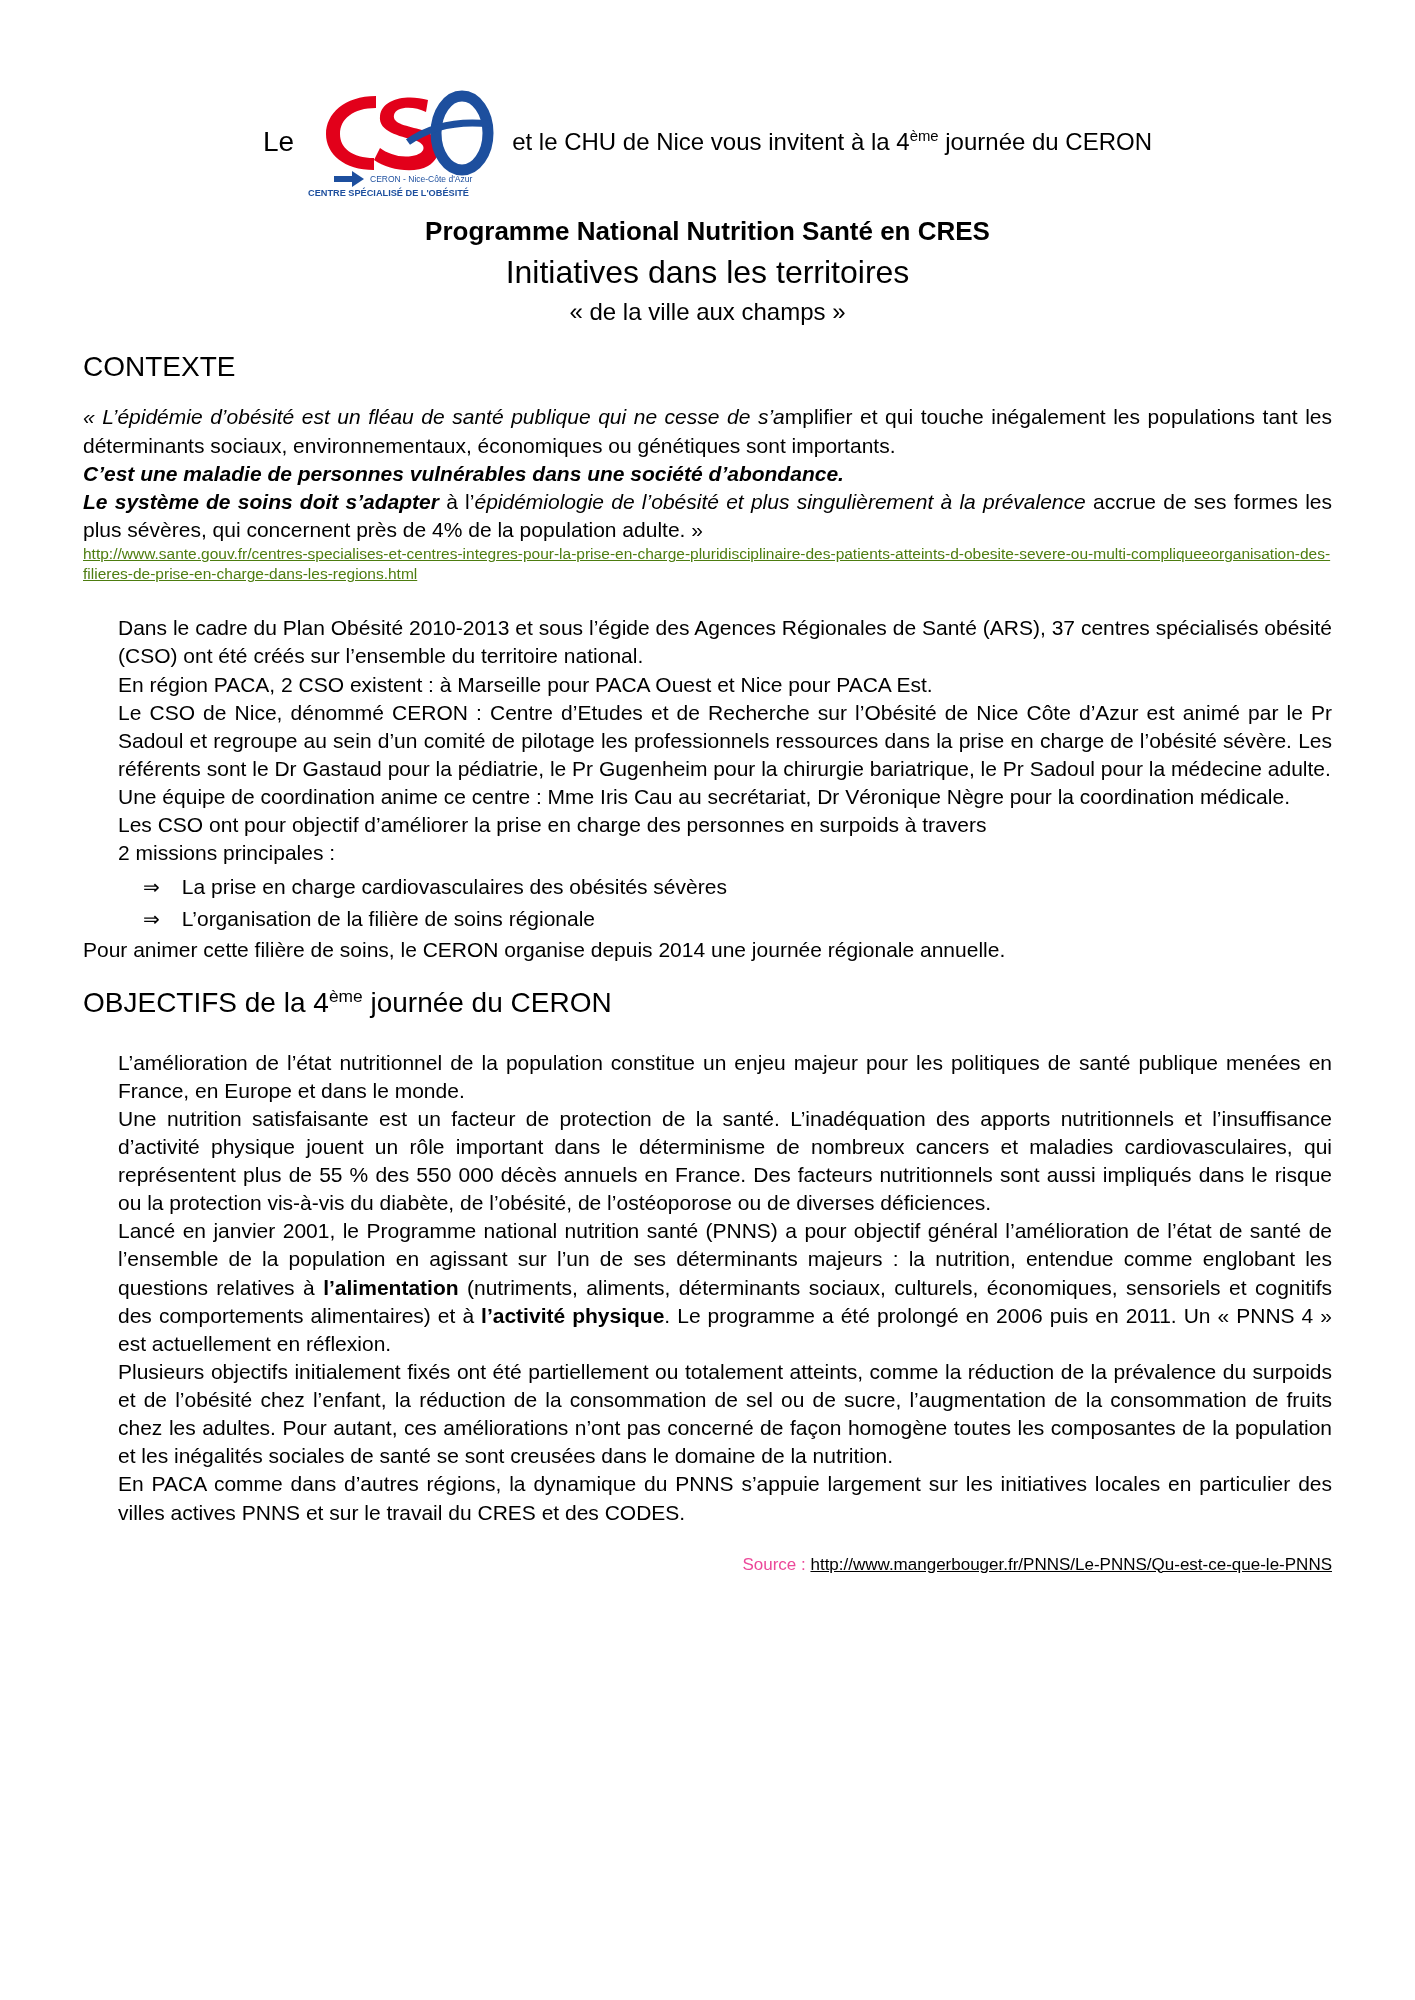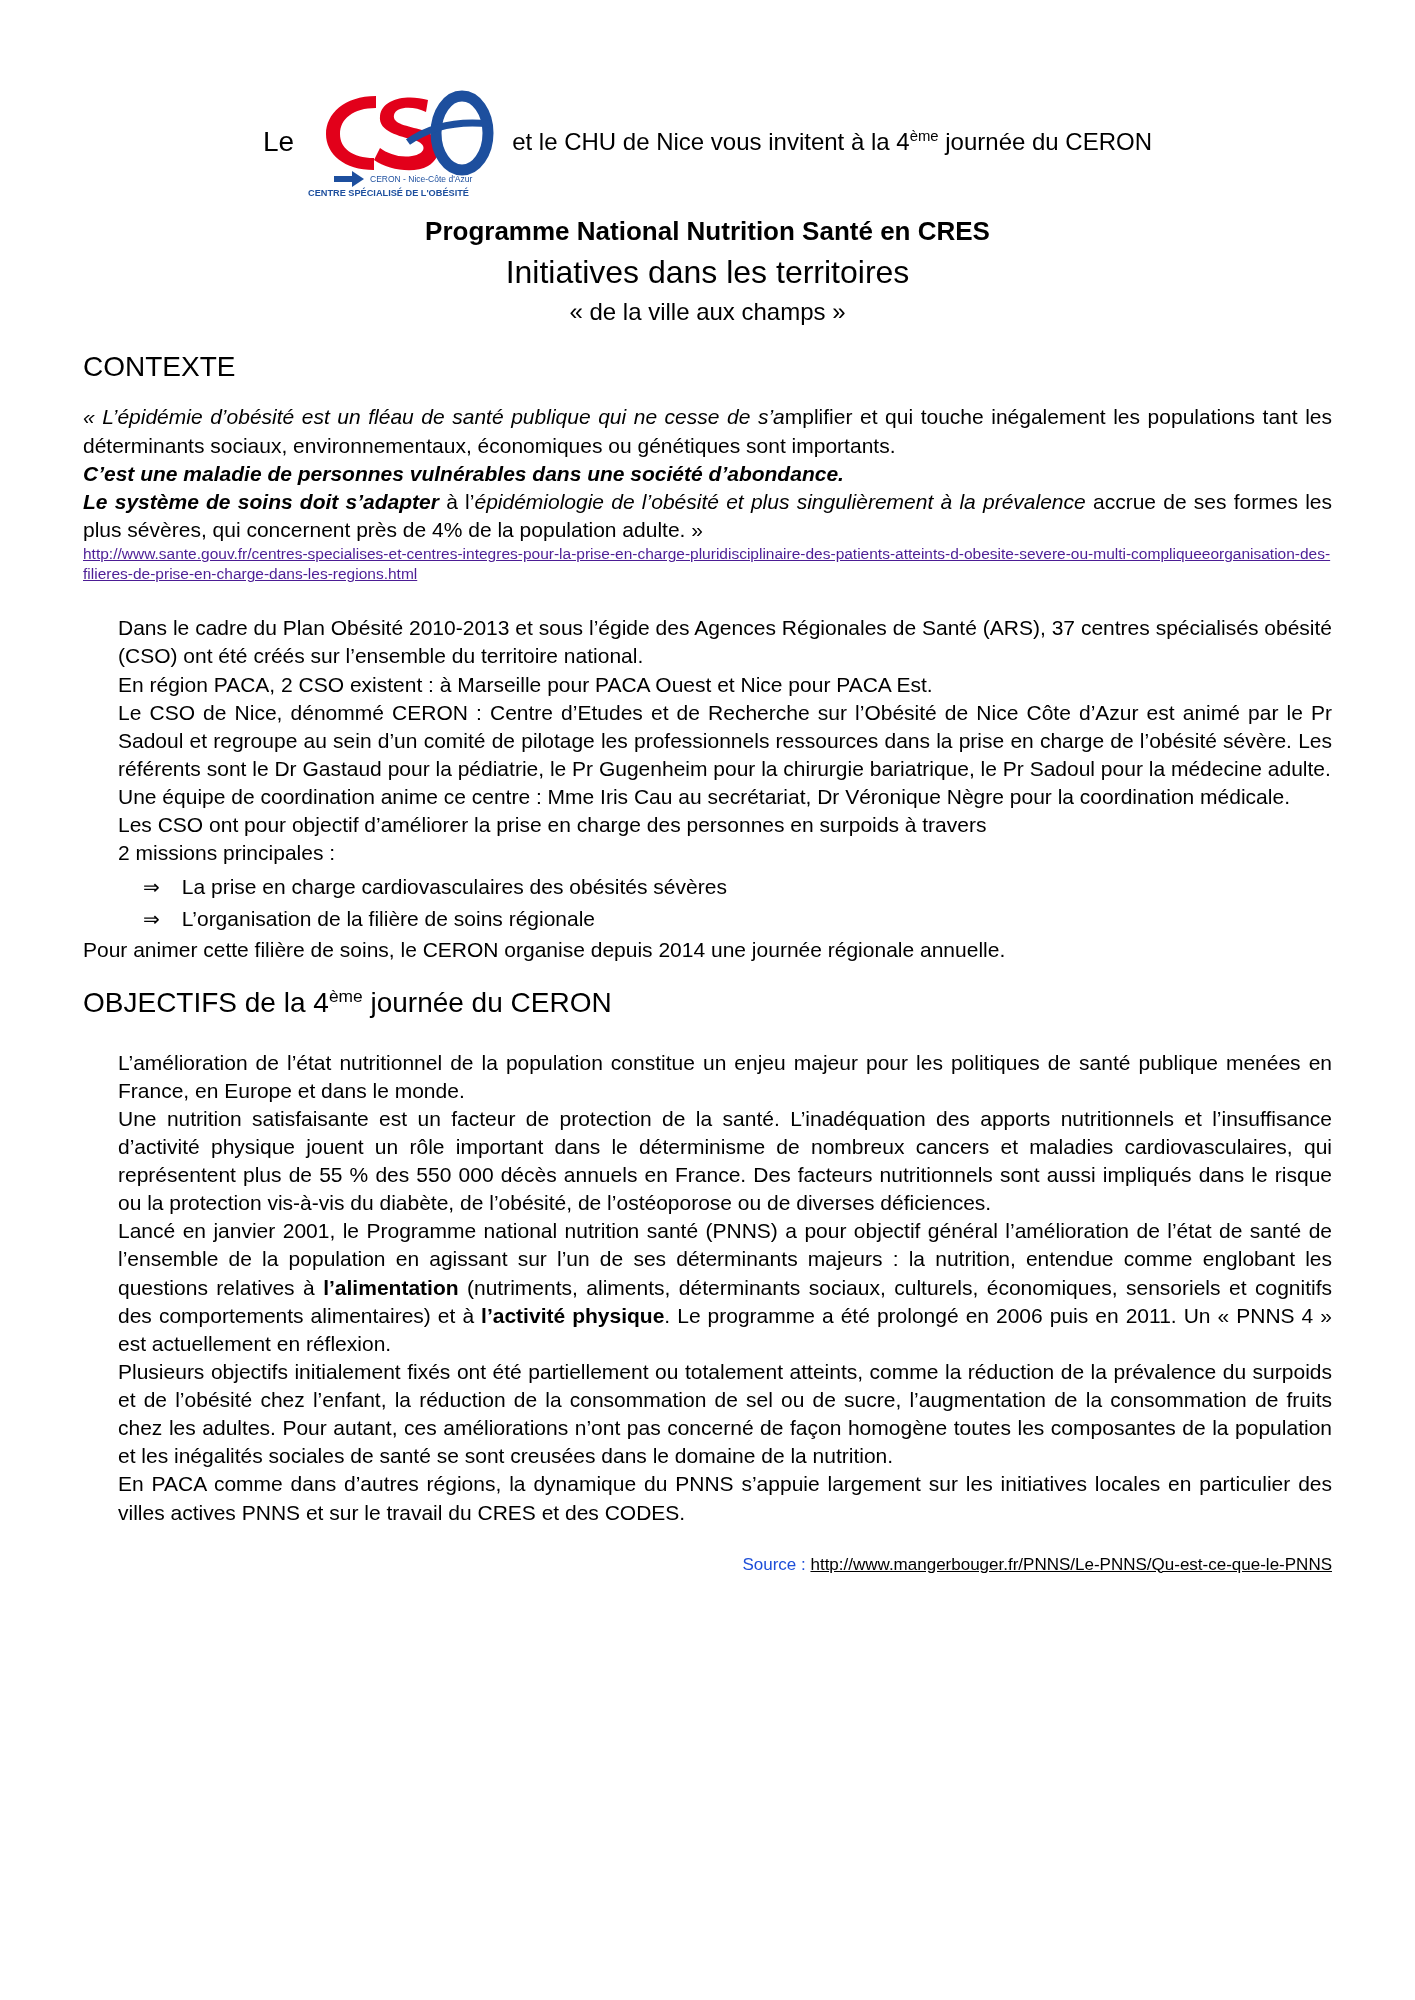--- a/index.html
+++ b/index.html
@@ -81,21 +81,21 @@
     line-height: 1.34;
     text-align: justify;
     margin: 0 0 0 0;
   }
   .blk { margin-bottom: 0; }
   .ital { font-style: italic; }
   .bold { font-weight: bold; }
   .bold-ital { font-weight: bold; font-style: italic; }
 
   .link {
-    color: #4c1d95;
+    color: #4d7c0f;
     text-decoration: underline;
     font-size: 15.5px;
     line-height: 1.3;
     word-break: break-all;
     display: block;
     text-align: left;
   }
   a.inline-link {
     color: #000000;
     text-decoration: underline;
@@ -116,21 +116,21 @@
     gap: 22px;
     align-items: baseline;
   }
   .arrow-glyph { font-size: 20px; }
 
   .source-line {
     margin-top: 28px;
     text-align: right;
     font-size: 17px;
   }
-  .source-label { color: #1d4ed8; margin-top: 38px; }
+  .source-label { color: #ec4899; margin-top: 38px; }
 </style>
 </head>
 <body>
 
 <div class="page">
 
   <div class="header-line">
     <span class="header-invite-pre">Le</span>
 
     <div class="logo">

